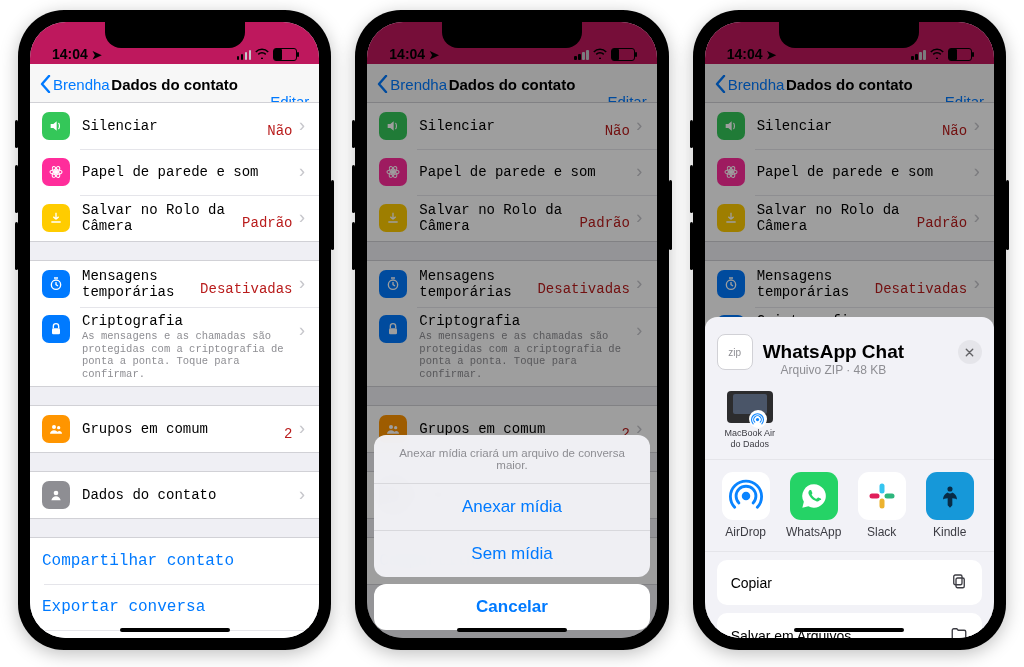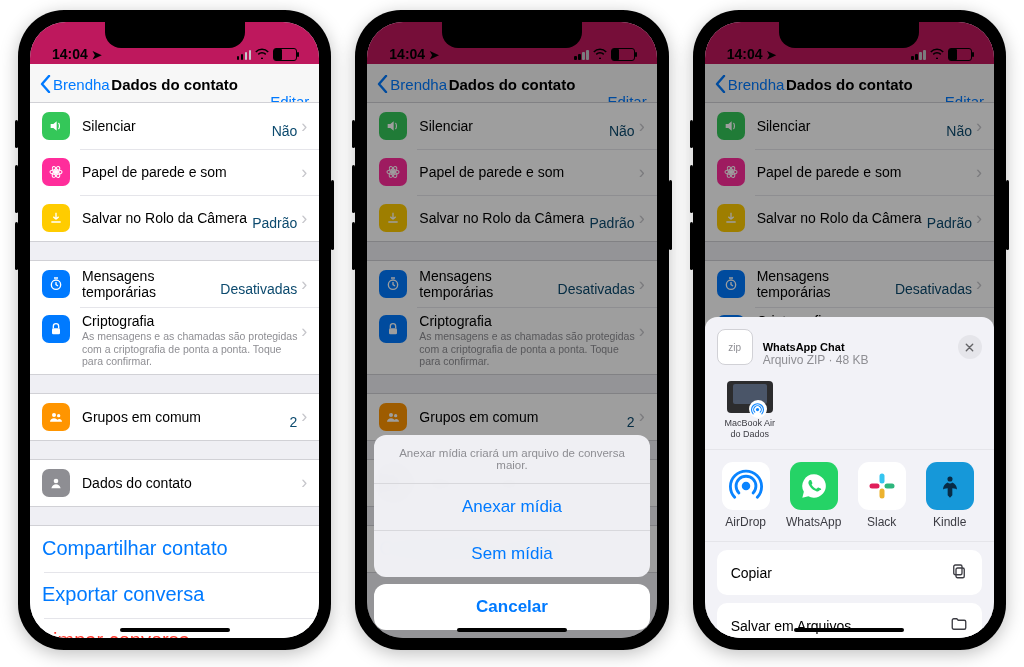--- a/index.html
+++ b/index.html
@@ -77,42 +77,42 @@
     background:#f7f7f7;
     border-bottom:1px solid #d1d1d6;
     display:flex; align-items:center; justify-content:space-between;
     padding: 0 10px;
   }
   .nav .back{color:#007aff;display:flex;align-items:center;gap:2px;font-size:15px;}
   .nav .title{font-weight:600;font-size:15px;position:absolute;left:0;right:0;text-align:center;pointer-events:none;}
   .nav .edit{color:#007aff;font-size:15px;margin-top:35px;}
 
   
-  .content { position:absolute; top:80px; bottom:0; left:0; right:0; overflow:hidden; }
+  .content { position:absolute; top:80px; bottom:0; left:0; right:0; overflow:hidden;font-family:Liberation Mono, monospace; }
   .group { background:#fff; border-top:1px solid #d1d1d6; border-bottom:1px solid #d1d1d6; margin-bottom:18px; }
   .row {
     display:flex; align-items:center;
     min-height:38px;
     padding: 4px 12px 4px 12px;
     position:relative;
   }
   .row + .row::before{
     content:""; position:absolute; left:50px; right:0; top:0; height:1px; background:#e5e5ea;
   }
   .row.noicon + .row.noicon::before{ left:14px; }
   .icon {
     width:28px;height:28px;border-radius:7px;display:flex;align-items:center;justify-content:center;margin-right:12px;flex:none;
     color:#fff;
   }
   .icon svg{width:16px;height:16px;}
   .lbl{flex:1;font-size:14px;color:#000;}
   .sub{font-size:10.5px;color:#8e8e93;line-height:1.2;margin-top:1px;}
-  .val{font-size:14px;color:#0c4a6e;margin-right:4px;margin-top:10px;}
+  .val{font-size:14px;color:#b91c1c;margin-right:4px;margin-top:10px;}
   .chev{color:#c7c7cc;font-size:18px;}
-  .action{font-size:20px;}
+  .action{font-size:16px;}
   .blue{color:#007aff;}
   .red{color:#ff3b30;}
 
   .ic-mute{background:#34c759;}
   .ic-wall{background:#ff2d9b;}
   .ic-save{background:#ffcc00;}
   .ic-temp{background:#007aff;}
   .ic-lock{background:#007aff;}
   .ic-group{background:#ff9500;}
   .ic-contact{background:#8e8e93;}
@@ -127,21 +127,21 @@
   .sheet-card{background:rgba(242,242,247,.96);border-radius:12px;overflow:hidden;backdrop-filter:blur(10px);}
   .sheet-note{font-size:11.5px;color:#8e8e93;text-align:center;padding:12px 22px;border-bottom:1px solid #d8d8dc;}
   .sheet-btn{color:#007aff;font-size:17px;text-align:center;padding:13px 0;}
   .sheet-btn + .sheet-btn{border-top:1px solid #d8d8dc;}
   .sheet-cancel{margin-top:7px;background:#fff;border-radius:12px;color:#007aff;font-size:17px;font-weight:600;text-align:center;padding:13px 0;}
 
   
   .share{position:absolute;left:0;right:0;bottom:0;top:295px;background:#f2f2f7;border-top-left-radius:12px;border-top-right-radius:12px;}
   .share-head{display:flex;align-items:center;padding:10px 12px;}
   .zip-badge{width:34px;height:34px;border:1px solid #d1d1d6;border-radius:8px;display:flex;align-items:center;justify-content:center;font-size:10px;color:#8e8e93;background:#fff;margin-right:10px;}
-  .share-title{font-size:11px;font-weight:600;margin-top:14px;}
+  .share-title{font-size:19px;font-weight:600;margin-top:14px;}
   .share-sub{font-size:12px;color:#8e8e93;text-align:center;}
   .close-x{margin-left:auto;width:24px;height:24px;border-radius:12px;background:#e5e5ea;color:#636366;display:flex;align-items:center;justify-content:center;font-size:14px;}
   .airdrop-row{display:flex;padding:4px 14px 10px;border-bottom:1px solid #e5e5ea;}
   .airdrop-item{width:62px;text-align:center;font-size:9px;color:#3c3c43;line-height:1.15;}
   .mac-thumb{width:46px;height:32px;background:#2c2c2e;border-radius:4px;margin:0 auto 3px;position:relative;}
   .mac-thumb::after{content:"";position:absolute;width:34px;height:20px;background:#4a5568;top:3px;left:6px;border-radius:2px;}
   .ad-badge{width:18px;height:18px;border-radius:9px;background:#fff;position:absolute;right:6px;bottom:-2px;display:flex;align-items:center;justify-content:center;}
   .ad-badge svg{width:13px;height:13px;}
   .apps-row{display:flex;padding:12px 10px;gap:6px;border-bottom:1px solid #e5e5ea;overflow:hidden;}
   .app{width:62px;text-align:center;font-size:12px;color:#3c3c43;flex:none;}

